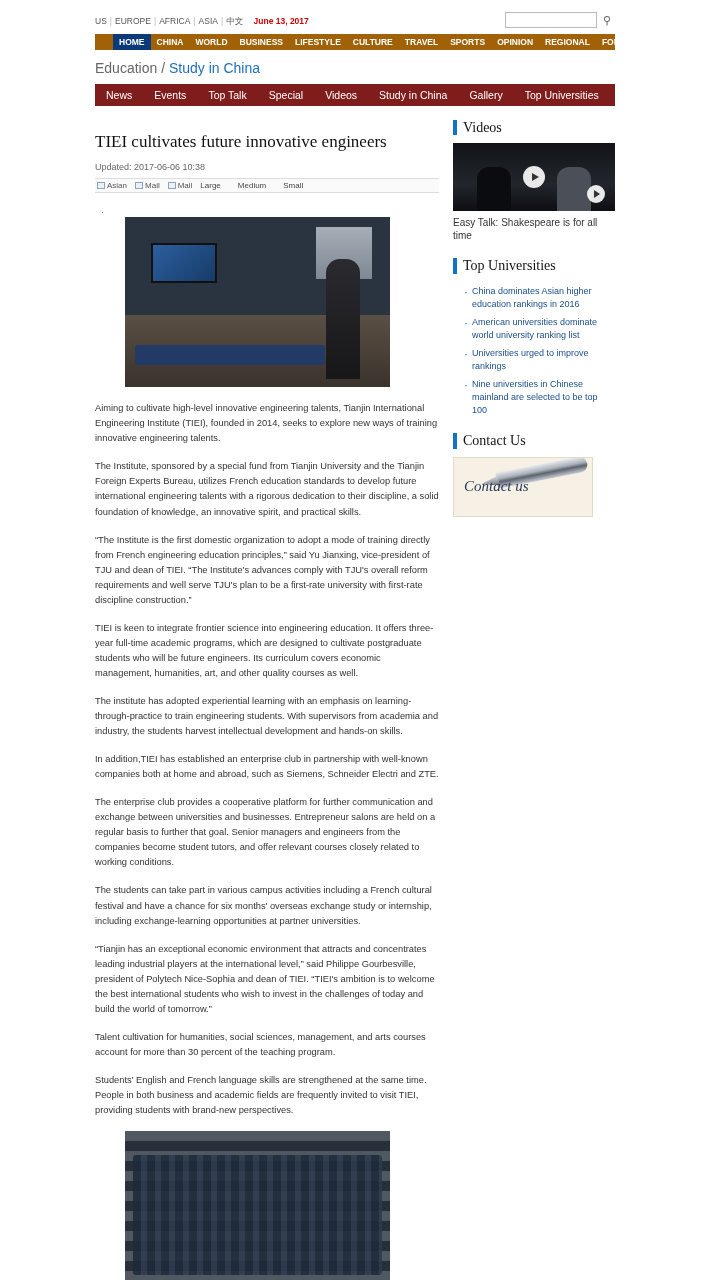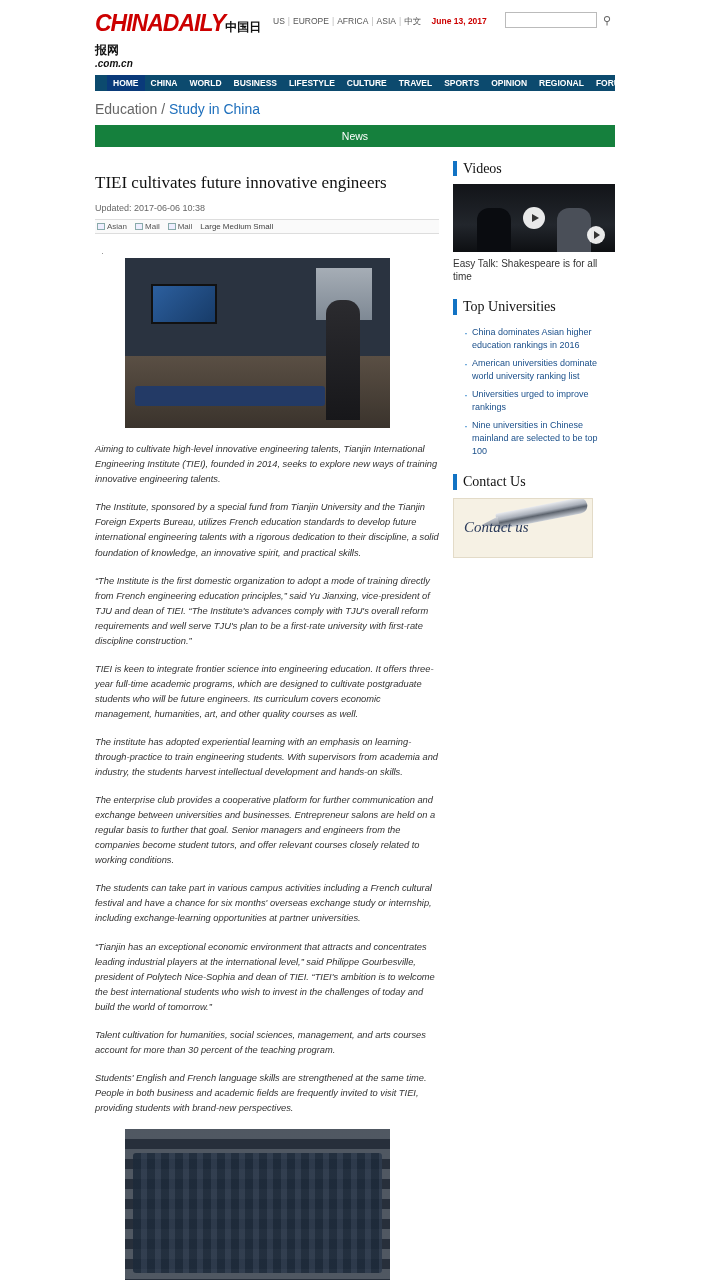--- a/index.html
+++ b/index.html
@@ -45,48 +45,47 @@
   .searchbox input {
     width: 92px; height: 16px; border:1px solid #bbb; font-size:9px; padding:1px 3px;
   }
   .searchbox .sicon {
     width:16px; height:16px; margin-left:2px; display:flex; align-items:center; justify-content:center;
     color:#666; font-size:11px;
   }
 
   
   .mainnav {
-    background:#0c4a6e;
+    background:#a16207;
     height: 16px;
     margin-top: 6px;
     display:flex;
     align-items:flex-end;
-    padding-left: 12px;
+    padding-left: 18px;
   }
   .mainnav a {
     color:#fff; font-size:8.5px; font-weight:bold; text-decoration:none;
     padding: 0 6px; line-height:16px; white-space:nowrap;
   }
   .mainnav a.first { background:#0a3a7a; }
 
   
   .breadcrumb {
     padding: 10px 0 8px 0;
     font-size: 14px;
     color:#666;
   }
   .breadcrumb .cur { color:#1e6fbc; }
 
   
   .subnav {
-    background:#15803d;
+    background:#7f1d1d;
     height: 22px;
     display:flex;
     align-items:center;
-    flex-direction:column;
   }
   .subnav a {
     color:#fff; font-size:10.5px; text-decoration:none; padding:0 11px; line-height:22px;
   }
 
   
   .content { display:flex; padding-top: 14px; }
   .left { width: 358px; padding-right: 14px; }
   .right { width: 162px; }
 
@@ -106,40 +105,39 @@
     height: 15px;
     display:flex; align-items:center;
     font-size:8px; color:#555;
     padding-left:2px;
     margin-bottom: 14px;
   }
   .toolsbar .tool { margin-right:8px; display:flex; align-items:center; }
   .toolsbar .tool .gi {
     display:inline-block; width:8px; height:7px; border:1px solid #8aa; margin-right:2px; background:#eef;
   }
-  .toolsbar .size { margin-right:2px; color:#444; }
+  .toolsbar .size { margin-right:17px; color:#444; }
 
   .dot-line { font-size:9px; color:#888; height:10px; padding-left:6px; }
 
   .figure { margin: 0 0 14px 0; padding-left: 30px; }
   .figure .ph {
     width: 265px; height: 170px; background:#2a3340; position:relative; overflow:hidden;
   }
   .figure .cap {
     width: 265px;
     font-size: 7.5px; color:#555; line-height:1.45; padding-top:5px;
   }
   .figure2 .ph { height: 170px; }
 
   p.body {
     font-size: 9.3px;
     line-height: 1.62;
     color:#333;
     margin: 0 0 13px 0;
-    font-style: italic;
   }
 
   
   .rail-head {
     font-family: "Liberation Serif", serif;
     font-size: 14px;
     color:#111;
     border-left: 4px solid #1273c4;
     padding-left: 6px;
     margin: 0 0 8px 0;
@@ -237,24 +235,20 @@
   .ph-video .f2 { right:24px; background:#4a4f58; }
 </style>
 </head>
 <body>
 
 <div class="page">
 
   <div class="topbar">
     <div class="wrap">
       <div class="topbar-inner">
-        <div class="logo">
-          <div class="cd"><span>CHINADAILY</span><span class="cn">中国日报网</span></div>
-          <div class="dotcn">.com.cn</div>
-        </div>
         <div class="toplinks">
           <span>US</span><span class="sep">|</span><span>EUROPE</span><span class="sep">|</span><span>AFRICA</span><span class="sep">|</span><span>ASIA</span><span class="sep">|</span><span>中文</span>
           <span class="date">June 13, 2017</span>
         </div>
         <div class="searchbox">
           <input type="text" placeholder="" style="">
           <span class="sicon">⚲</span>
         </div>
       </div>
     </div>
@@ -333,20 +327,21 @@
             <div class="desk2"></div>
             <div class="person"></div>
           </div>
         </div>
 
         <p class="body">Aiming to cultivate high-level innovative engineering talents, Tianjin International Engineering Institute (TIEI), founded in 2014, seeks to explore new ways of training innovative engineering talents.</p>
         <p class="body">The Institute, sponsored by a special fund from Tianjin University and the Tianjin Foreign Experts Bureau, utilizes French education standards to develop future international engineering talents with a rigorous dedication to their discipline, a solid foundation of knowledge, an innovative spirit, and practical skills.</p>
         <p class="body">“The Institute is the first domestic organization to adopt a mode of training directly from French engineering education principles,” said Yu Jianxing, vice-president of TJU and dean of TIEI. “The Institute's advances comply with TJU's overall reform requirements and well serve TJU's plan to be a first-rate university with first-rate discipline construction.”</p>
         <p class="body">TIEI is keen to integrate frontier science into engineering education. It offers three-year full-time academic programs, which are designed to cultivate postgraduate students who will be future engineers. Its curriculum covers economic management, humanities, art, and other quality courses as well.</p>
         <p class="body">The institute has adopted experiential learning with an emphasis on learning-through-practice to train engineering students. With supervisors from academia and industry, the students harvest intellectual development and hands-on skills.</p>
+        <p class="body">In addition,TIEI has established an enterprise club in partnership with well-known companies both at home and abroad, such as Siemens, Schneider Electri and ZTE.</p>
         <p class="body">The enterprise club provides a cooperative platform for further communication and exchange between universities and businesses. Entrepreneur salons are held on a regular basis to further that goal. Senior managers and engineers from the companies become student tutors, and offer relevant courses closely related to working conditions.</p>
         <p class="body">The students can take part in various campus activities including a French cultural festival and have a chance for six months' overseas exchange study or internship, including exchange-learning opportunities at partner universities.</p>
         <p class="body">“Tianjin has an exceptional economic environment that attracts and concentrates leading industrial players at the international level,” said Philippe Gourbesville, president of Polytech Nice-Sophia and dean of TIEI. “TIEI's ambition is to welcome the best international students who wish to invest in the challenges of today and build the world of tomorrow.”</p>
         <p class="body">Talent cultivation for humanities, social sciences, management, and arts courses account for more than 30 percent of the teaching program.</p>
         <p class="body">Students' English and French language skills are strengthened at the same time. People in both business and academic fields are frequently invited to visit TIEI, providing students with brand-new perspectives.</p>
 
         <div class="figure figure2">
           <div class="ph ph-group">
             <div class="steps"></div>
             <div class="crowd"></div>

